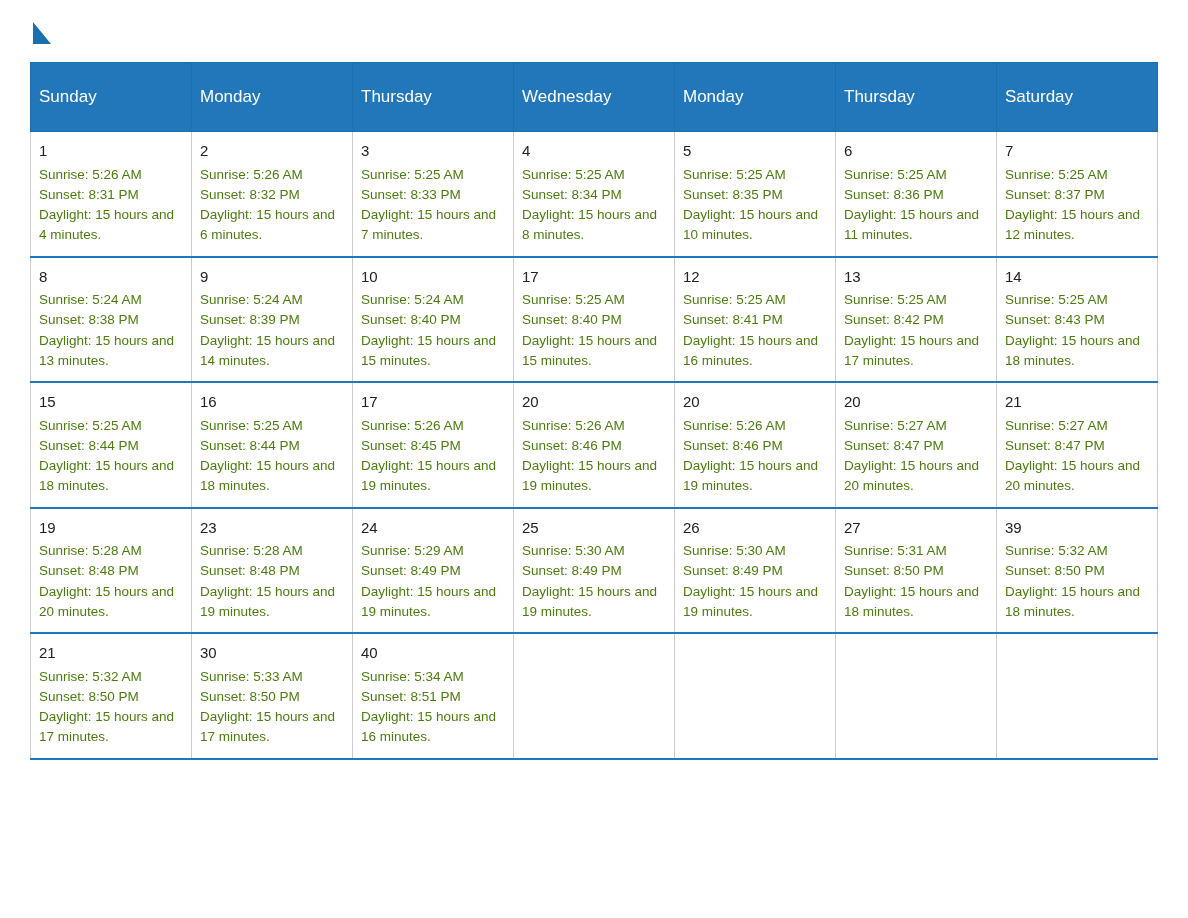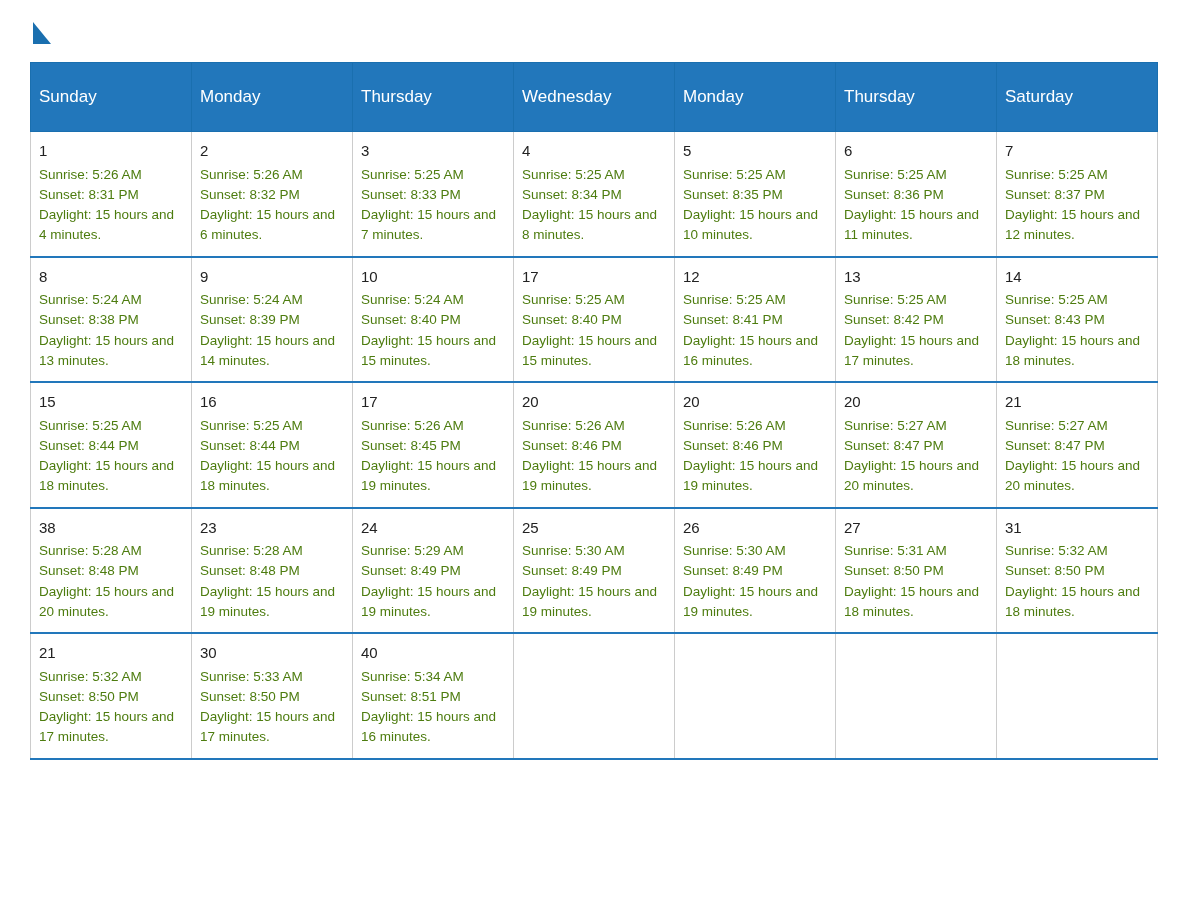--- a/index.html
+++ b/index.html
@@ -223,21 +223,21 @@
         <span class="day-num">20</span>
         <span class="day-info">Sunrise: 5:27 AM<br>Sunset: 8:47 PM<br>Daylight: 15 hours and 20 minutes.</span>
       </td>
         <td>
         <span class="day-num">21</span>
         <span class="day-info">Sunrise: 5:27 AM<br>Sunset: 8:47 PM<br>Daylight: 15 hours and 20 minutes.</span>
       </td>
       </tr>
       <tr>
         <td>
-        <span class="day-num">38</span>
+        <span class="day-num">19</span>
         <span class="day-info">Sunrise: 5:28 AM<br>Sunset: 8:48 PM<br>Daylight: 15 hours and 20 minutes.</span>
       </td>
         <td>
         <span class="day-num">23</span>
         <span class="day-info">Sunrise: 5:28 AM<br>Sunset: 8:48 PM<br>Daylight: 15 hours and 19 minutes.</span>
       </td>
         <td>
         <span class="day-num">24</span>
         <span class="day-info">Sunrise: 5:29 AM<br>Sunset: 8:49 PM<br>Daylight: 15 hours and 19 minutes.</span>
       </td>
@@ -247,21 +247,21 @@
       </td>
         <td>
         <span class="day-num">26</span>
         <span class="day-info">Sunrise: 5:30 AM<br>Sunset: 8:49 PM<br>Daylight: 15 hours and 19 minutes.</span>
       </td>
         <td>
         <span class="day-num">27</span>
         <span class="day-info">Sunrise: 5:31 AM<br>Sunset: 8:50 PM<br>Daylight: 15 hours and 18 minutes.</span>
       </td>
         <td>
-        <span class="day-num">31</span>
+        <span class="day-num">39</span>
         <span class="day-info">Sunrise: 5:32 AM<br>Sunset: 8:50 PM<br>Daylight: 15 hours and 18 minutes.</span>
       </td>
       </tr>
       <tr>
         <td>
         <span class="day-num">21</span>
         <span class="day-info">Sunrise: 5:32 AM<br>Sunset: 8:50 PM<br>Daylight: 15 hours and 17 minutes.</span>
       </td>
         <td>
         <span class="day-num">30</span>

